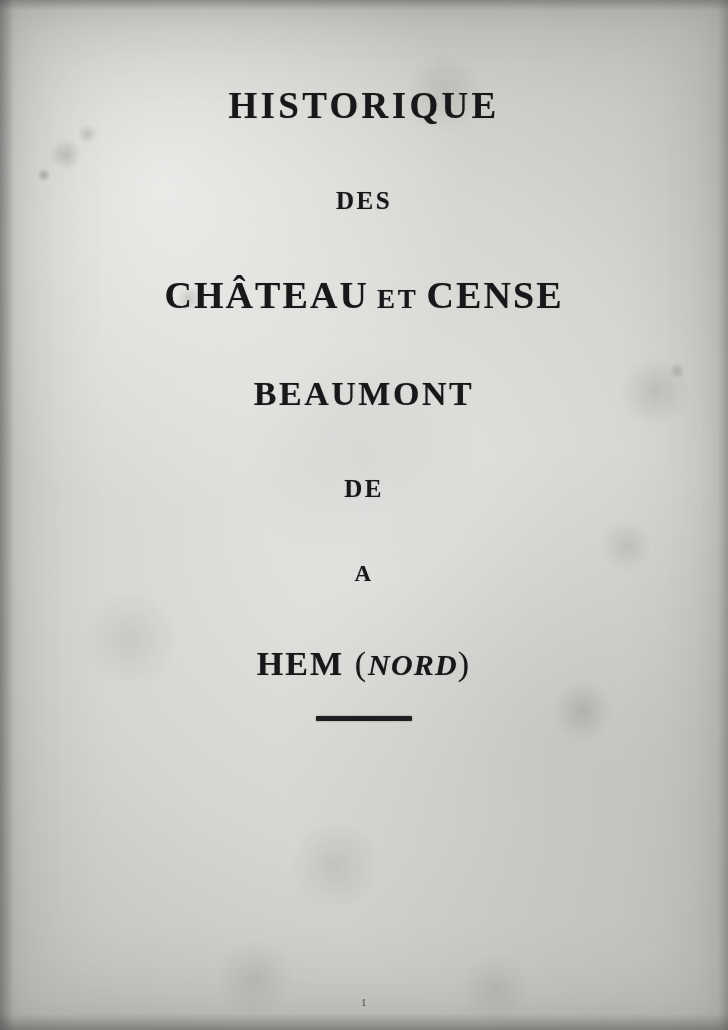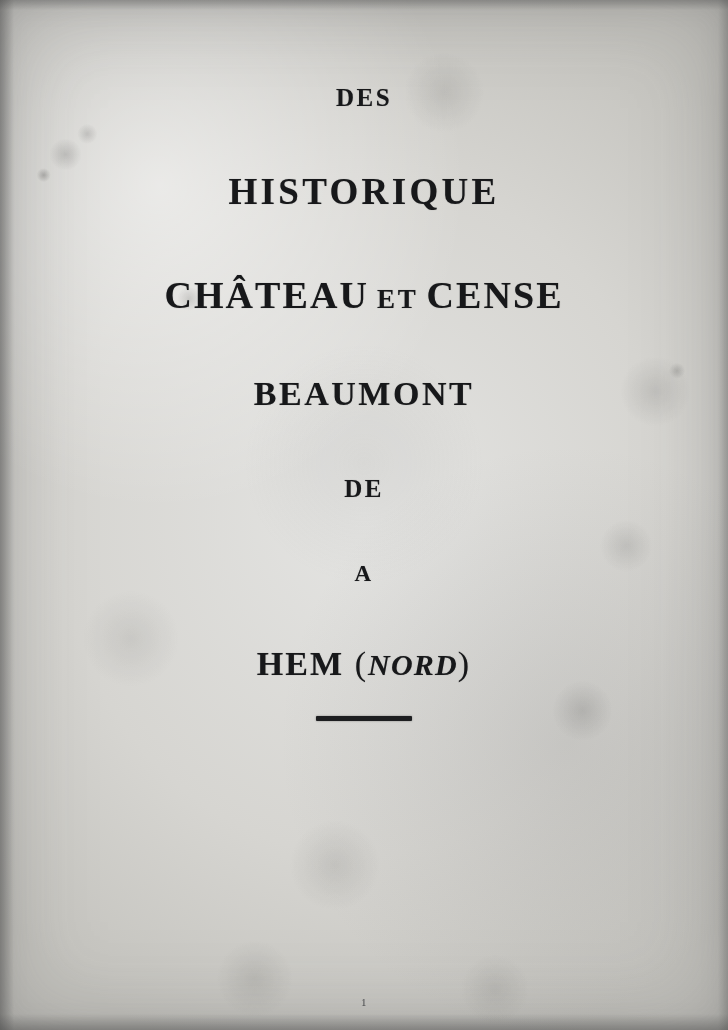--- a/index.html
+++ b/index.html
@@ -176,23 +176,23 @@
 
   <div id="grain"></div>
   <div id="vignette"></div>
   <div id="edge-left"></div>
   <div id="edge-top"></div>
   <div id="edge-bottom"></div>
   <div id="edge-right"></div>
 
   <div id="title-block">
 
+    <div class="line l-historique">HISTORIQUE</div>
+
     <div class="line l-des">DES</div>
-
-    <div class="line l-historique">HISTORIQUE</div>
 
     <div class="line l-chateau">
       <span>CHÂTEAU</span><span class="small">ET</span><span>CENSE</span>
     </div>
 
     <div class="line l-beaumont">BEAUMONT</div>
 
     <div class="line l-de">DE</div>
 
     <div class="line l-a">A</div>

